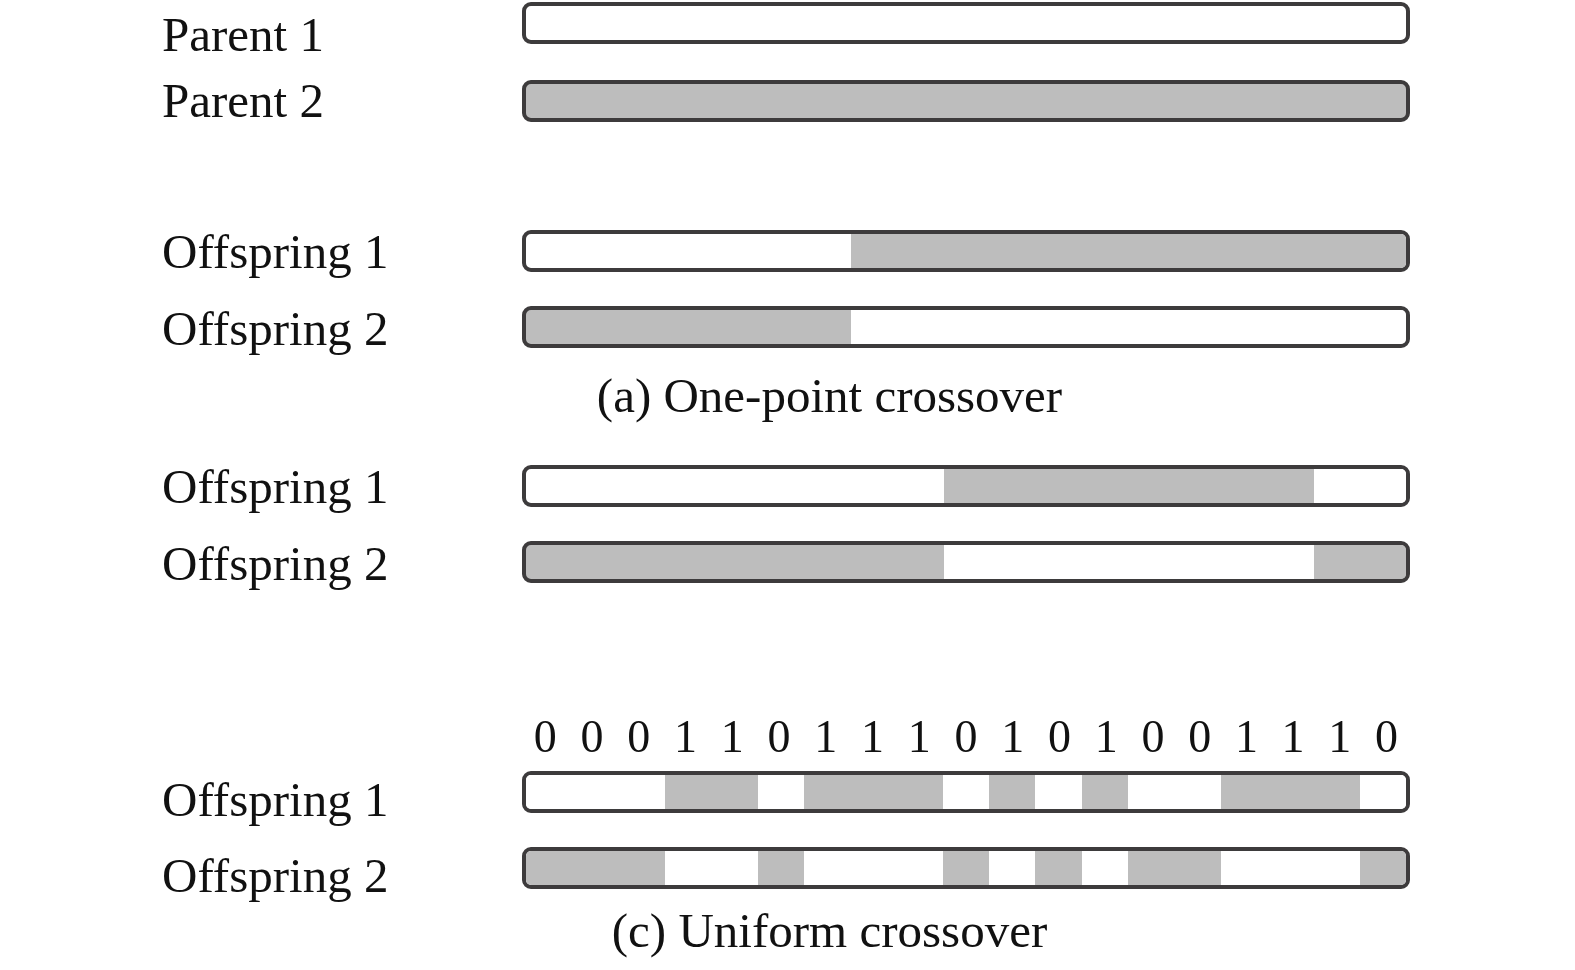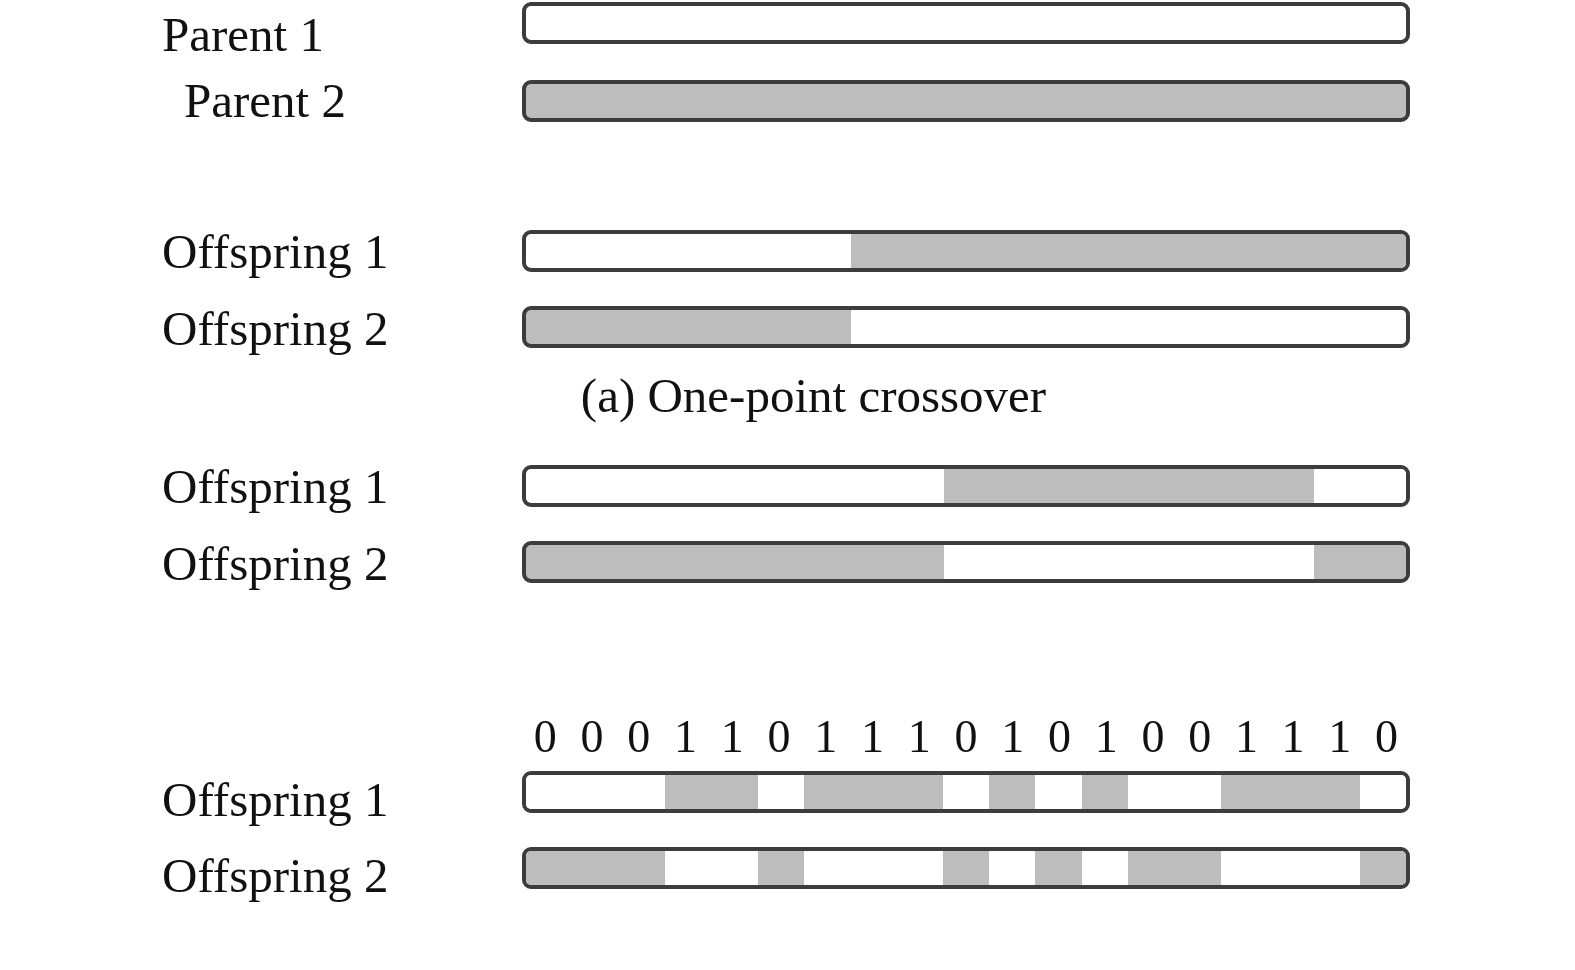--- a/index.html
+++ b/index.html
@@ -37,21 +37,21 @@
     width: 100%;
     left: 0;
     text-align: center;
     font-size: 49px;
     line-height: 1;
     color: #111111;
   }
   .caption .inner {
     display: inline-block;
     position: relative;
-    left: 26px;
+    left: 42px;
   }
 
   
   .bar {
     position: absolute;
     left: 522px;
     width: 888px;
     height: 42px;
     box-sizing: border-box;
     border: 4px solid #3d3b3c;
@@ -90,21 +90,21 @@
   }
 </style>
 </head>
 <body>
 
 <div id="figure">
 
   <div class="row-label" style="top:10px;">Parent 1</div>
   <div class="bar" id="bar-parent-1" style="top: 2px; background: rgb(255, 255, 255);"></div>
 
-  <div class="row-label" style="top:76px;margin-left:22px;">Parent 2</div>
+  <div class="row-label" style="top:76px;">Parent 2</div>
   <div class="bar" id="bar-parent-2" style="top: 80px; background: rgb(189, 189, 189);"></div>
 
   <div class="row-label" style="top:227px;">Offspring 1</div>
   <div class="bar" id="bar-onepoint-o1" style="top: 230px; background: rgb(255, 255, 255);">
       <div class="slab" style="left: 36.9%; width: 63.1%; background: rgb(189, 189, 189);"></div>
     </div>
 
   <div class="row-label" style="top:304px;">Offspring 2</div>
   <div class="bar" id="bar-onepoint-o2" style="top: 306px; background: rgb(189, 189, 189);">
       <div class="slab" style="left: 36.9%; width: 63.1%; background: rgb(255, 255, 255);"></div>
@@ -188,14 +188,17 @@
       <div class="cell on"></div>
       <div class="cell off"></div>
       <div class="cell on"></div>
       <div class="cell on"></div>
       <div class="cell off"></div>
       <div class="cell off"></div>
       <div class="cell off"></div>
       <div class="cell on"></div>
     </div>
 
+  <div class="caption" style="top:906px;">
+    <span class="inner">(c) Uniform crossover</span>
+  </div>
 
 </div>
 
 </body></html>

